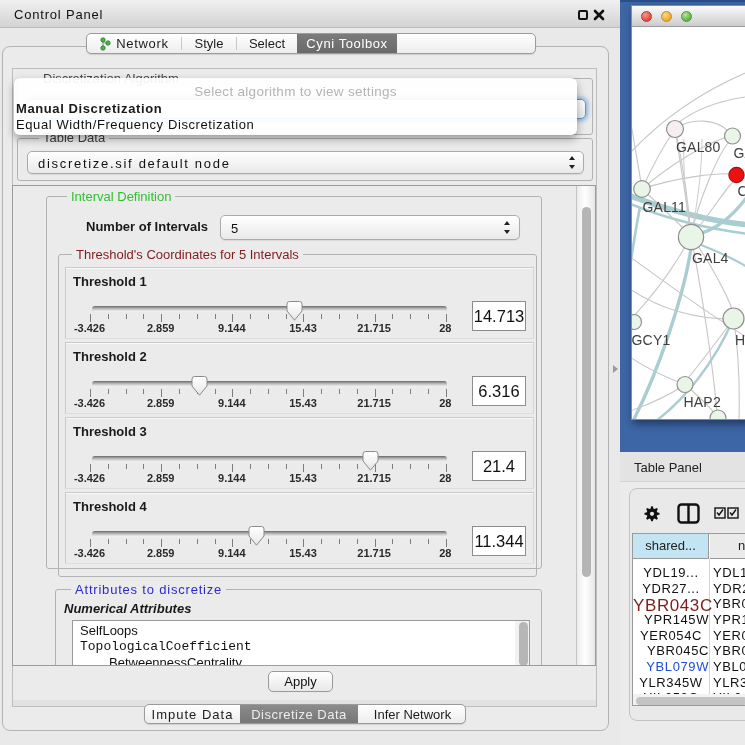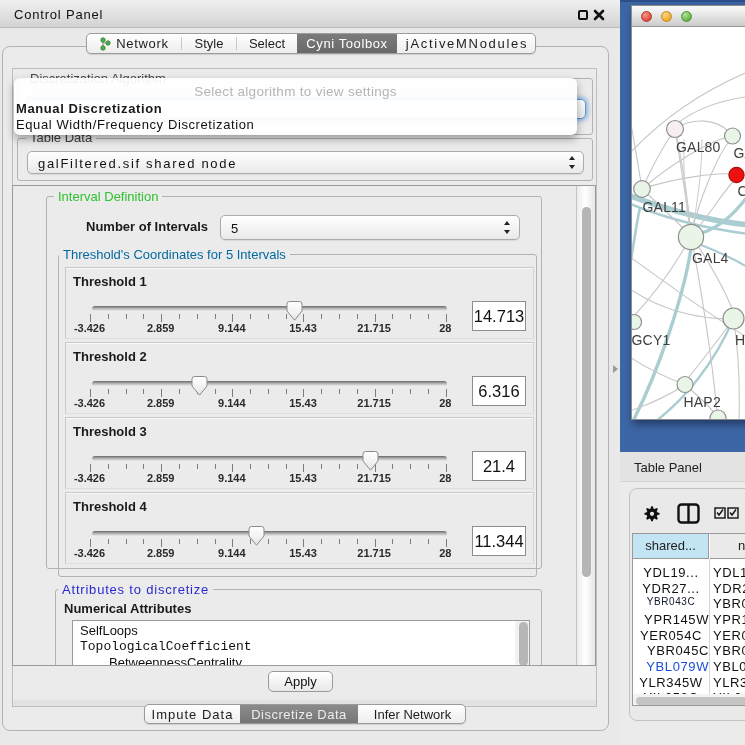--- a/index.html
+++ b/index.html
@@ -1,21 +1,21 @@
 <!DOCTYPE html>
 <html><head>
 <meta charset="utf-8">
 <style>
 * { margin:0; padding:0; box-sizing:border-box; }
 html,body { width:745px; height:745px; overflow:hidden; }
 body { font-family:"Liberation Sans", sans-serif; background:#e9e9e9; position:relative; }
 .abs { position:absolute; }
 .b13 { font-size:13px; font-weight:bold; color:#1a1a1a; }
 .t13 { font-size:13px; color:#1a1a1a; }
-.gtitle { position:absolute; font-size:13px; background:#ebebeb; padding:0 4px; line-height:13px; }
+.gtitle { position:absolute; font-size:13px; background:#ebebeb; padding:0 4px; line-height:13px;margin-left:13px; }
 .group { position:absolute; border:1px solid #b2b2b2; border-radius:3px; }
 .combo { position:absolute; background:linear-gradient(180deg,#ffffff,#f2f2f2 60%,#e9e9e9); border:1px solid #ababab; border-radius:5px; box-shadow:0 1px 1px rgba(0,0,0,0.08); }
 .combo .ct { position:absolute; left:10px; top:4px; font-size:13px; color:#111; }
 .arr { position:absolute; width:0; height:0; border-left:3.5px solid transparent; border-right:3.5px solid transparent; }
 .arrup { border-bottom:4.5px solid #222; }
 .arrdn { border-top:4.5px solid #222; }
 .tpanel { position:absolute; left:52px; width:469px; height:72px; border:1px solid #c9c9c9; border-right-color:#d6d6d6; border-bottom-color:#dedede; background:#ebebeb; box-shadow:inset 0 1px 0 rgba(255,255,255,.7); }
 .tlabel { position:absolute; left:7px; top:6px; font-size:13px; font-weight:bold; color:#1a1a1a; }
 .groove { position:absolute; left:26px; top:37.5px; width:355px; height:6px; border-radius:3px; background:linear-gradient(180deg,#686868 0%,#8d8d8d 20%,#b9b9b9 45%,#e0e0e0 75%,#f4f4f4 100%); }
 .ticks { position:absolute; left:23.5px; top:46px; width:357px; height:5px; background:repeating-linear-gradient(90deg,#7d7d7d 0,#7d7d7d 1px,transparent 1px,transparent 17.79px); }
@@ -50,35 +50,32 @@
       </svg>
     <span style="letter-spacing:0.7px;">Network</span>
     </div>
   <div class="abs" style="left:94px;top:3px;bottom:3px;width:1px;background:#c8c8c8;"></div>
   <div class="seg" style="left:95px;width:54px;">Style</div>
   <div class="abs" style="left:149px;top:3px;bottom:3px;width:1px;background:#c8c8c8;"></div>
   <div class="seg" style="left:150px;width:60px;">Select</div>
   <div class="seg" style="left:210px;width:100px;background:linear-gradient(180deg,#7b7b7b,#696969);color:#fff;">
       <span style="letter-spacing:0.6px;">Cyni Toolbox</span>
     </div>
-  <div class="seg" style="left:310px;width:140px;">
-      <span style="letter-spacing:1.7px;">jActiveMNodules</span>
-    </div>
 </div>
 
 <div class="abs" style="left:12px;top:68px;width:585px;height:639px;border:1px solid #bdbdbd;background:#ebebeb;"></div>
 
 <div class="group" style="left:17px;top:78px;width:576px;height:57px;"></div>
 <div class="gtitle" style="left:26px;top:72px;color:#444;">Discretization Algorithm</div>
 <div class="combo" style="left:27px;top:99px;width:559px;height:20px;border-color:#5e96cf;box-shadow:0 0 4px 2px rgba(90,150,210,.65);"></div>
 
 <div class="group" style="left:17px;top:138px;width:576px;height:43px;"></div>
 <div class="gtitle" style="left:26px;top:131px;color:#3c3c3c;">Table Data</div>
 <div class="combo" style="left:27px;top:151px;width:557px;height:23px;">
-  <span class="ct" style="letter-spacing:1.7px;">galFiltered.sif shared node</span>
+  <span class="ct" style="letter-spacing:1.7px;">discretize.sif default node</span>
   <span class="arr arrup" style="right:8px;top:4px;"></span>
   <span class="arr arrdn" style="right:8px;top:13px;"></span>
 </div>
 
 <div class="abs" style="left:12px;top:185px;width:584px;height:481px;border:1px solid #9b9b9b;background:#ebebeb;"></div>
 
 <div class="abs" style="left:576px;top:186px;width:19px;height:479px;background:linear-gradient(90deg,#ececec,#ffffff 45%,#e6e6e6);border-left:1px solid #c4c4c4;"></div>
 <div class="abs" style="left:582px;top:207px;width:9px;height:370px;background:#b5b5b5;border-radius:4.5px;"></div>
 
 <div class="abs" style="left:13px;top:186px;width:562px;height:479px;overflow:hidden;">
@@ -87,21 +84,21 @@
   <div class="gtitle" style="left:41px;top:4px;color:#2fc22f;">Interval Definition</div>
 
   <div class="abs b13" style="left:73px;top:33px;">Number of Intervals</div>
   <div class="combo" style="left:207px;top:29px;width:300px;height:25px;">
     <span class="ct" style="top:5px;">5</span>
     <span class="arr arrup" style="right:9px;top:5px;"></span>
     <span class="arr arrdn" style="right:9px;top:14px;"></span>
   </div>
 
   <div class="group" style="left:45px;top:68px;width:479px;height:323px;"></div>
-  <div class="gtitle" style="left:46px;top:62px;color:#0369a1;">Threshold's Coordinates for 5 Intervals</div>
+  <div class="gtitle" style="left:46px;top:62px;color:#7f1d1d;">Threshold's Coordinates for 5 Intervals</div>
 
   <div class="tpanel" style="top:81px;">
     <div class="tlabel">Threshold 1</div>
     <div class="groove"></div>
     <div class="ticks"></div>
     <div class="ticksM"></div>
     <svg class="thumb" style="left:228.9px;" width="17" height="20" viewBox="0 0 17 20">
         <defs>
           <linearGradient id="tg81" x1="0" y1="0" x2="0" y2="1">
             <stop offset="0" stop-color="#ffffff"></stop>
@@ -184,21 +181,21 @@
     <div class="tklbl" style="left:94.7px;">2.859</div>
     <div class="tklbl" style="left:165.8px;">9.144</div>
     <div class="tklbl" style="left:237.0px;">15.43</div>
     <div class="tklbl" style="left:308.1px;">21.715</div>
     <div class="tklbl" style="left:379.3px;">28</div>
     <div class="vbox">11.344</div>
   </div>
 
   <div class="group" style="left:42px;top:403px;width:487px;height:200px;"></div>
   <div class="gtitle" style="left:45px;top:397px;color:#2a2ad0;letter-spacing:0.8px;">Attributes to discretize</div>
-  <div class="abs b13" style="left:51px;top:415px;">Numerical Attributes</div>
+  <div class="abs b13" style="left:51px;top:415px;font-style:italic;">Numerical Attributes</div>
   <div class="abs" style="left:59px;top:434px;width:458px;height:90px;background:#fff;border:1px solid #9b9b9b;"></div>
   <div class="listitem" style="top:437px;">SelfLoops</div>
   <div class="listitem" style="top:453px;font-family:Liberation Mono, monospace;">TopologicalCoefficient</div>
   <div class="listitem" style="top:469px;margin-left:29px;">BetweennessCentrality</div>
   <div class="abs" style="left:502px;top:435px;width:14px;height:88px;background:#f2f2f2;"></div>
   <div class="abs" style="left:506px;top:436px;width:9px;height:44px;background:#b6b6b6;border-radius:4.5px;"></div>
 </div>
 
 <div class="abs" style="left:13px;top:700px;width:583px;height:6px;background:#e2e2e2;"></div>
 
@@ -299,21 +296,21 @@
 <div class="abs" style="left:632px;top:533px;width:113px;height:173px;border:1px solid #9a9a9a;border-right:none;background:#fff;overflow:hidden;">
   <div class="abs" style="left:0;top:0;width:76px;height:25px;background:#c3e5f3;border-right:1px solid #9a9a9a;border-bottom:1px solid #9a9a9a;text-align:center;font-size:13px;line-height:24px;color:#222;">shared...</div>
   <div class="abs" style="left:77px;top:0;width:36px;height:25px;background:#eaeaea;border-bottom:1px solid #9a9a9a;font-size:13px;line-height:24px;color:#222;">
       <span style="position:absolute;left:28px;">name</span>
     </div>
   <div class="abs" style="left:76px;top:25px;width:1px;height:137px;background:#d4d4d4;"></div>
   <div class="abs" style="left:0;top:30.8px;width:76px;text-align:center;font-size:13px;color:#111;letter-spacing:0.6px;">YDL19...</div>
   <div class="abs" style="left:80px;top:30.8px;font-size:13px;color:#111;letter-spacing:0.6px;white-space:nowrap;">YDL1...</div>
   <div class="abs" style="left:0;top:46.5px;width:76px;text-align:center;font-size:13px;color:#111;letter-spacing:0.6px;">YDR27...</div>
   <div class="abs" style="left:80px;top:46.5px;font-size:13px;color:#111;letter-spacing:0.6px;white-space:nowrap;">YDR2...</div>
-  <div class="abs" style="left:0;top:62.2px;width:76px;text-align:center;font-size:10px;color:#0f172a;letter-spacing:0.6px;">YBR043C</div>
+  <div class="abs" style="left:0;top:62.2px;width:76px;text-align:center;font-size:17px;color:#7f1d1d;letter-spacing:0.6px;">YBR043C</div>
   <div class="abs" style="left:80px;top:62.2px;font-size:13px;color:#111;letter-spacing:0.6px;white-space:nowrap;">YBR0...</div>
   <div class="abs" style="left:0;top:77.9px;width:76px;text-align:right;font-size:13px;color:#111;letter-spacing:0.6px;">YPR145W</div>
   <div class="abs" style="left:80px;top:77.9px;font-size:13px;color:#111;letter-spacing:0.6px;white-space:nowrap;">YPR1...</div>
   <div class="abs" style="left:0;top:93.6px;width:76px;text-align:center;font-size:13px;color:#111;letter-spacing:0.6px;">YER054C</div>
   <div class="abs" style="left:80px;top:93.6px;font-size:13px;color:#111;letter-spacing:0.6px;white-space:nowrap;">YER0...</div>
   <div class="abs" style="left:0;top:109.3px;width:76px;text-align:right;font-size:13px;color:#111;letter-spacing:0.6px;">YBR045C</div>
   <div class="abs" style="left:80px;top:109.3px;font-size:13px;color:#111;letter-spacing:0.6px;white-space:nowrap;">YBR0...</div>
   <div class="abs" style="left:0;top:125.0px;width:76px;text-align:right;font-size:13px;color:#1d4ed8;letter-spacing:0.6px;">YBL079W</div>
   <div class="abs" style="left:80px;top:125.0px;font-size:13px;color:#111;letter-spacing:0.6px;white-space:nowrap;">YBL0...</div>
   <div class="abs" style="left:0;top:140.7px;width:76px;text-align:center;font-size:13px;color:#111;letter-spacing:0.6px;">YLR345W</div>

